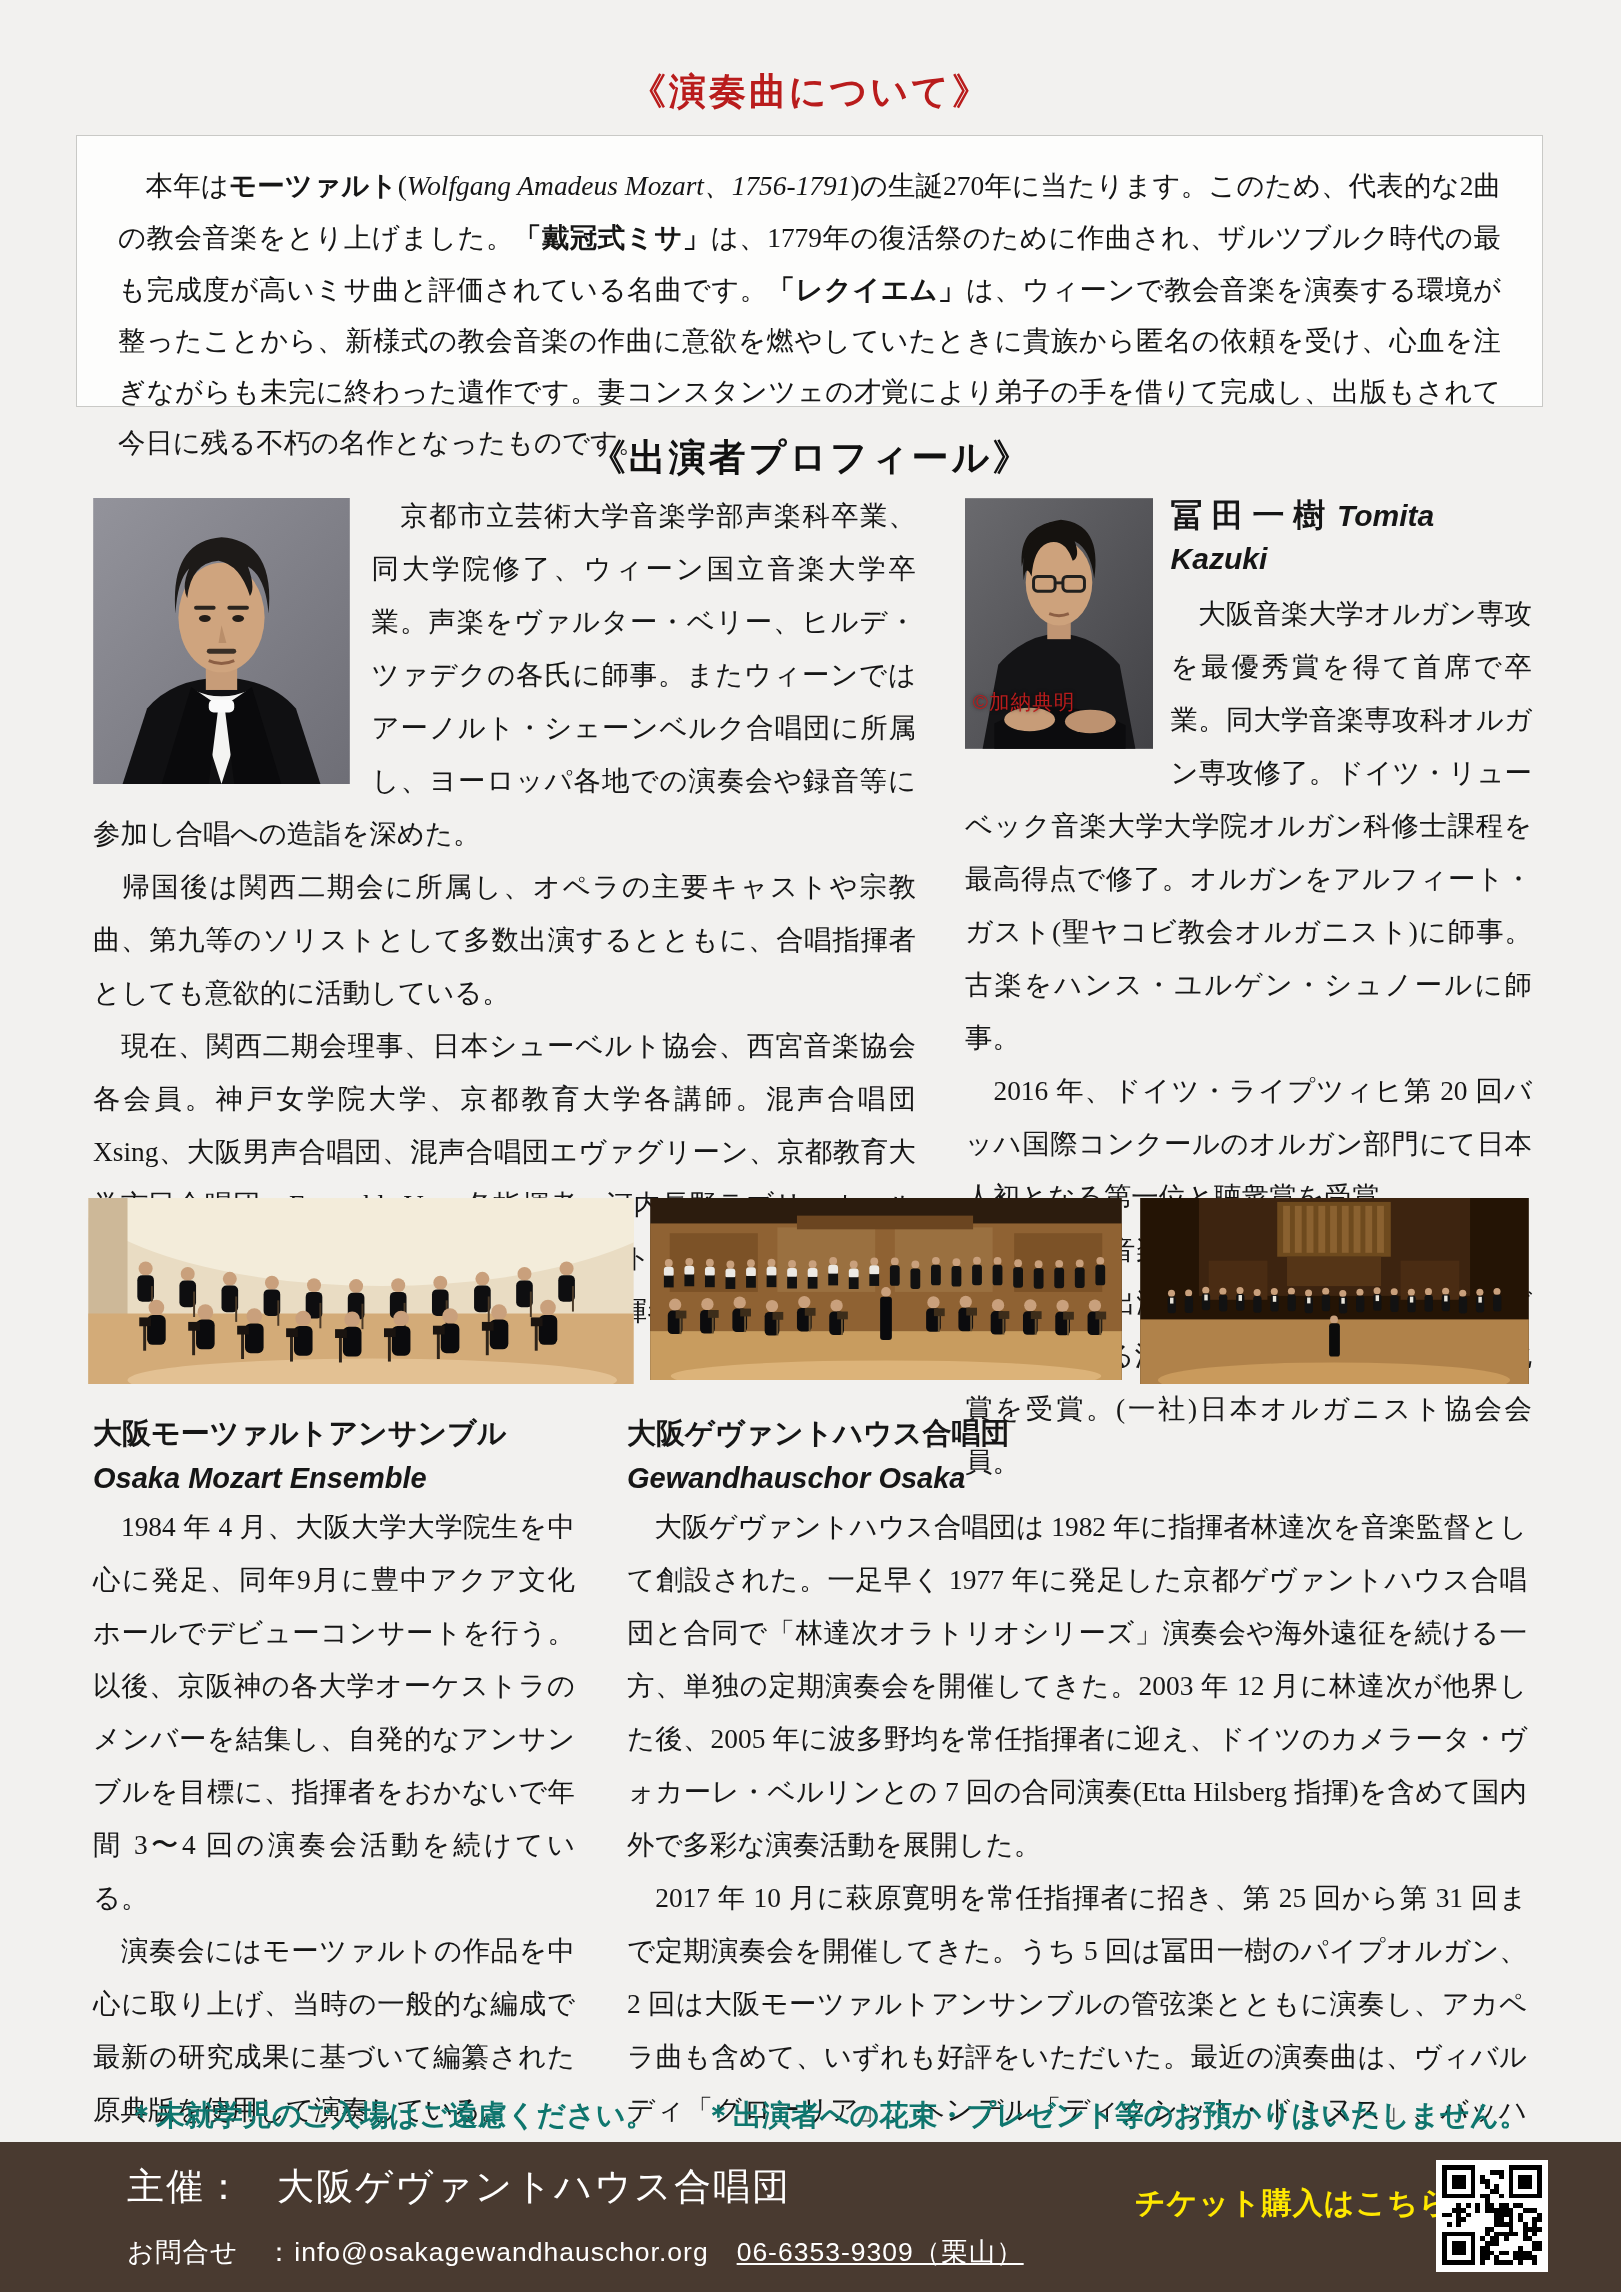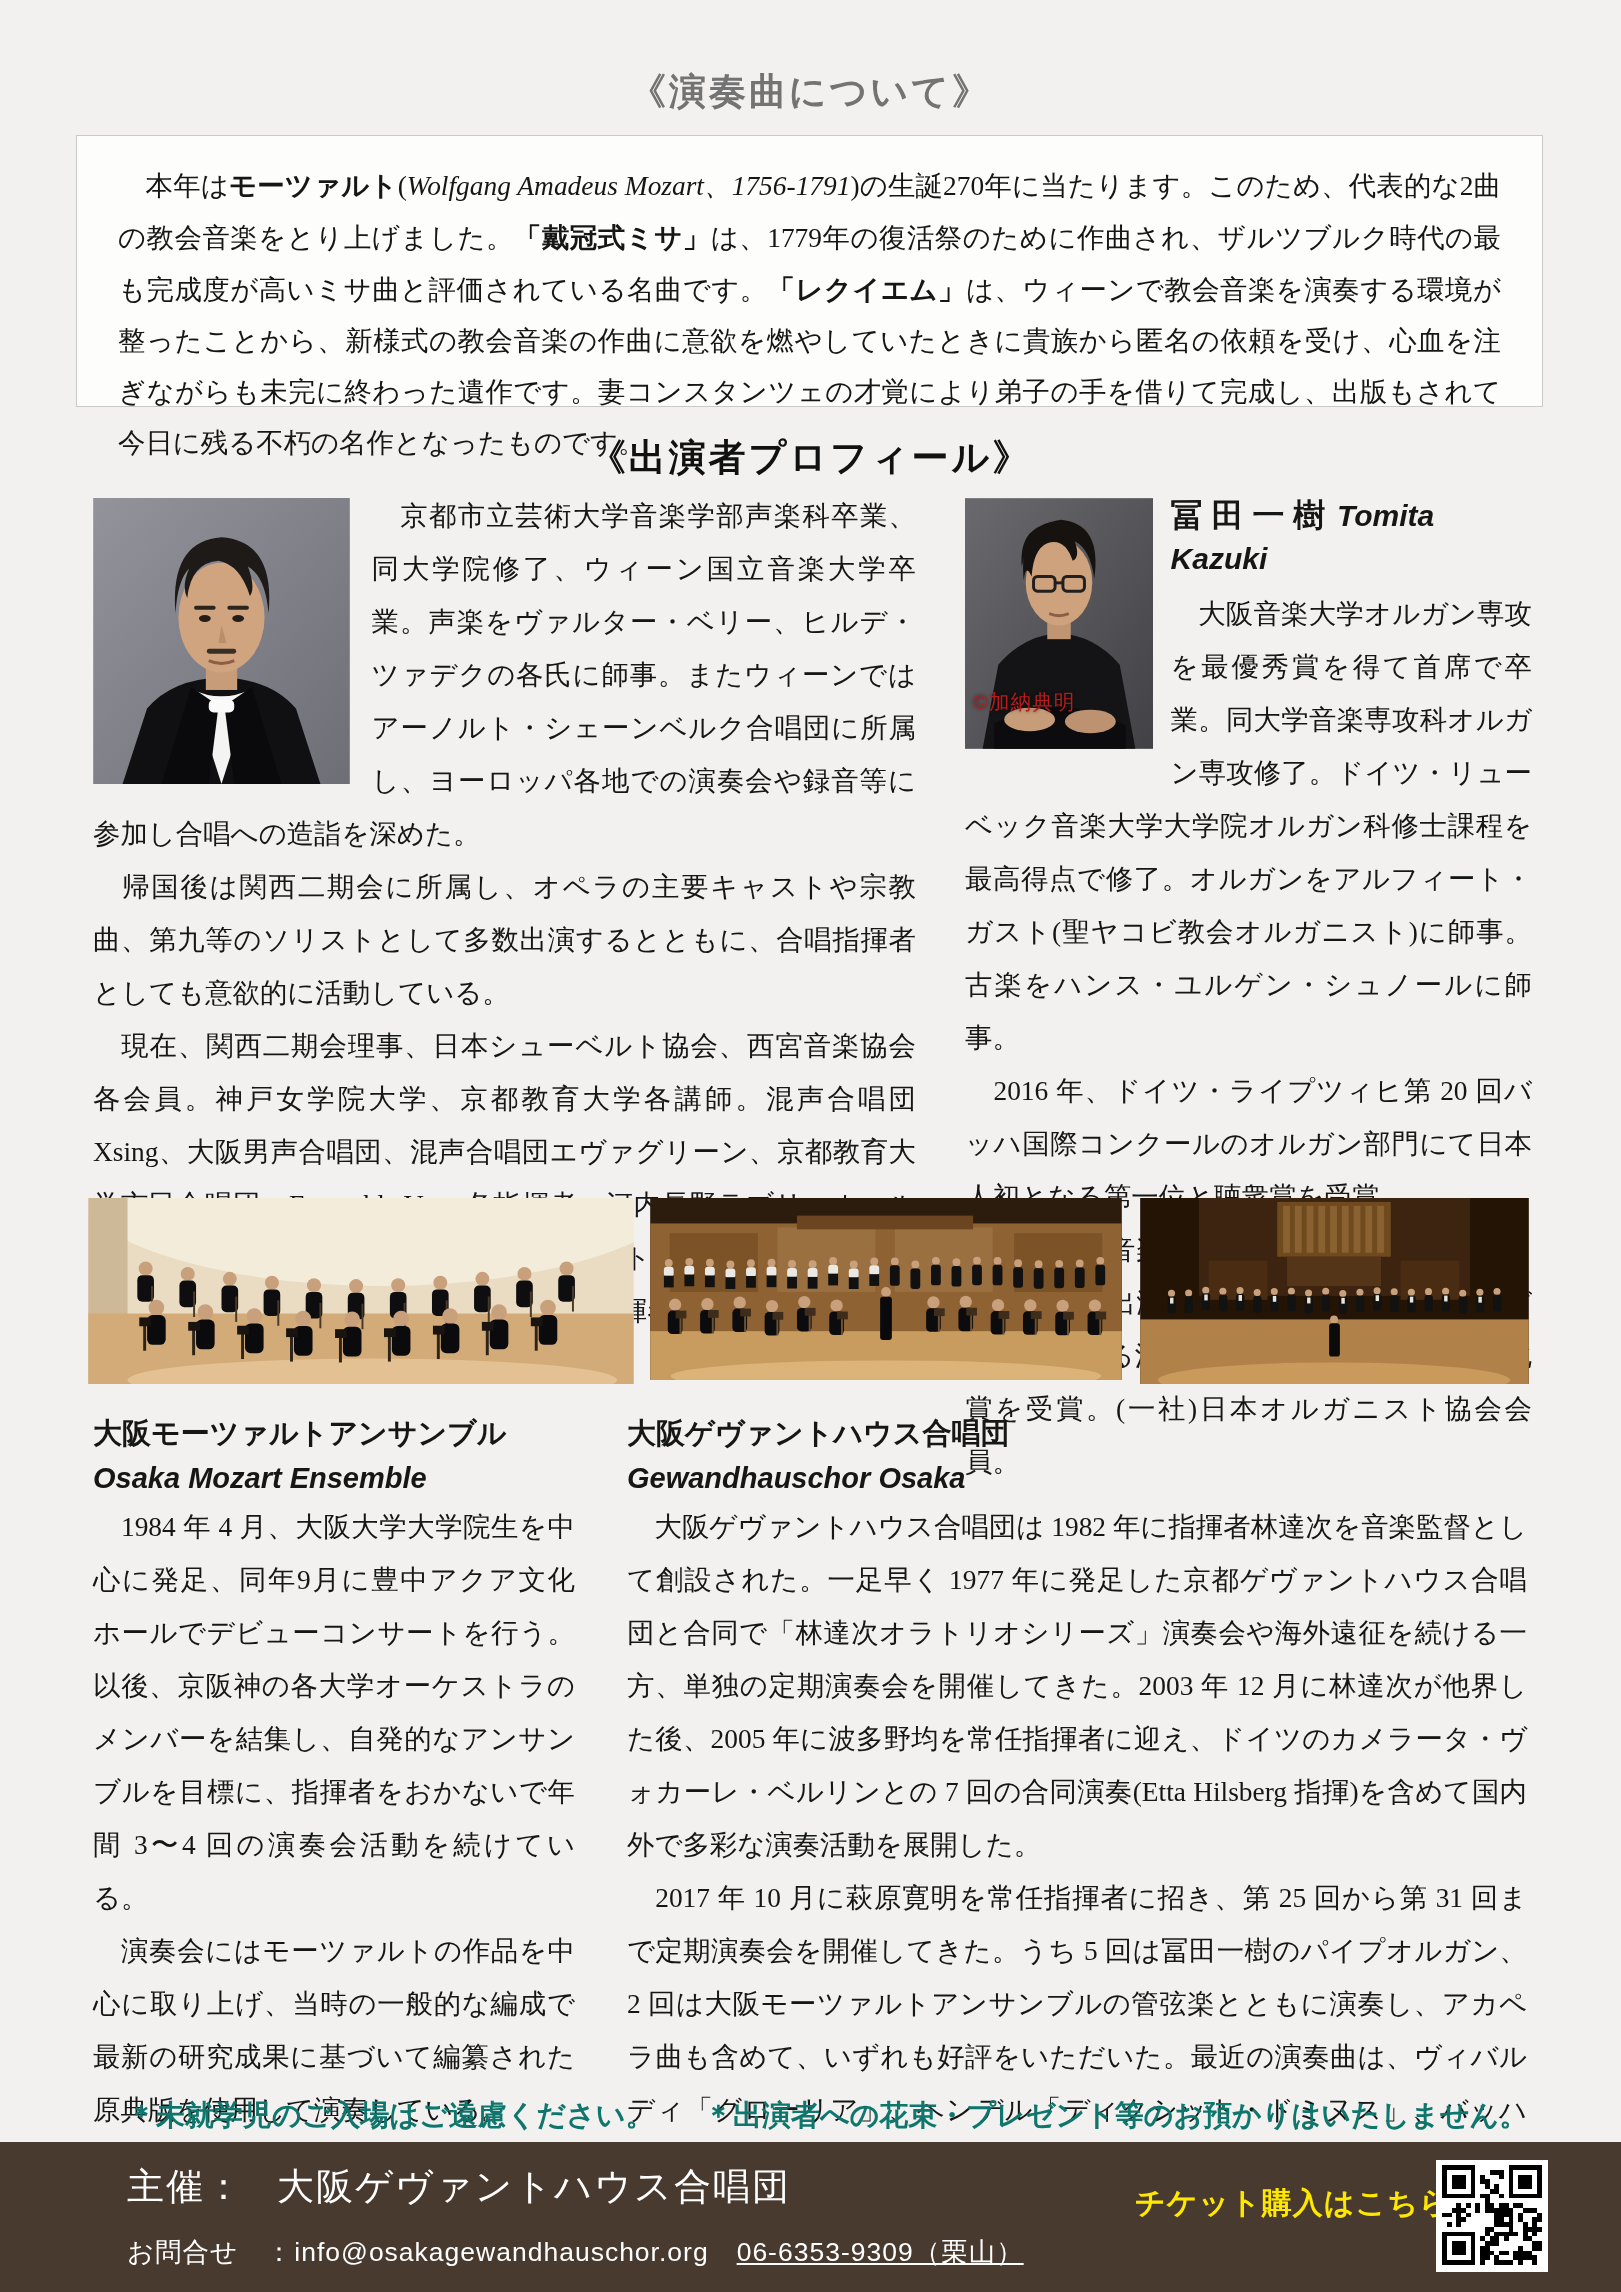--- a/index.html
+++ b/index.html
@@ -8,21 +8,21 @@
     position:relative; width:1621px; height:2293px;
     background:#f2f1ef; overflow:hidden;
     font-family:"Liberation Serif","DejaVu Serif",serif;
     color:#161616;
   }
   .abs{position:absolute;}
   .center{text-align:center; width:100%;}
 
   .main-title{
     top:67px; font-size:37px; font-weight:700; letter-spacing:2.9px;
-    font-family:"Liberation Sans","DejaVu Sans",sans-serif; color:#737373;
+    font-family:"Liberation Sans","DejaVu Sans",sans-serif; color:#b91c1c;
   }
   .intro-box{
     left:76px; top:135px; width:1467px; height:272px; box-sizing:border-box;
     background:#fdfdfc; border:1px solid #c9c9c6;
     padding:23.5px 41px 0 41px;
     font-size:27.4px; line-height:51px; text-align:justify;
   }
   .intro-box .b{font-family:"Liberation Sans","DejaVu Sans",sans-serif; font-weight:700;}
   .intro-box .i{font-style:italic;}
 

